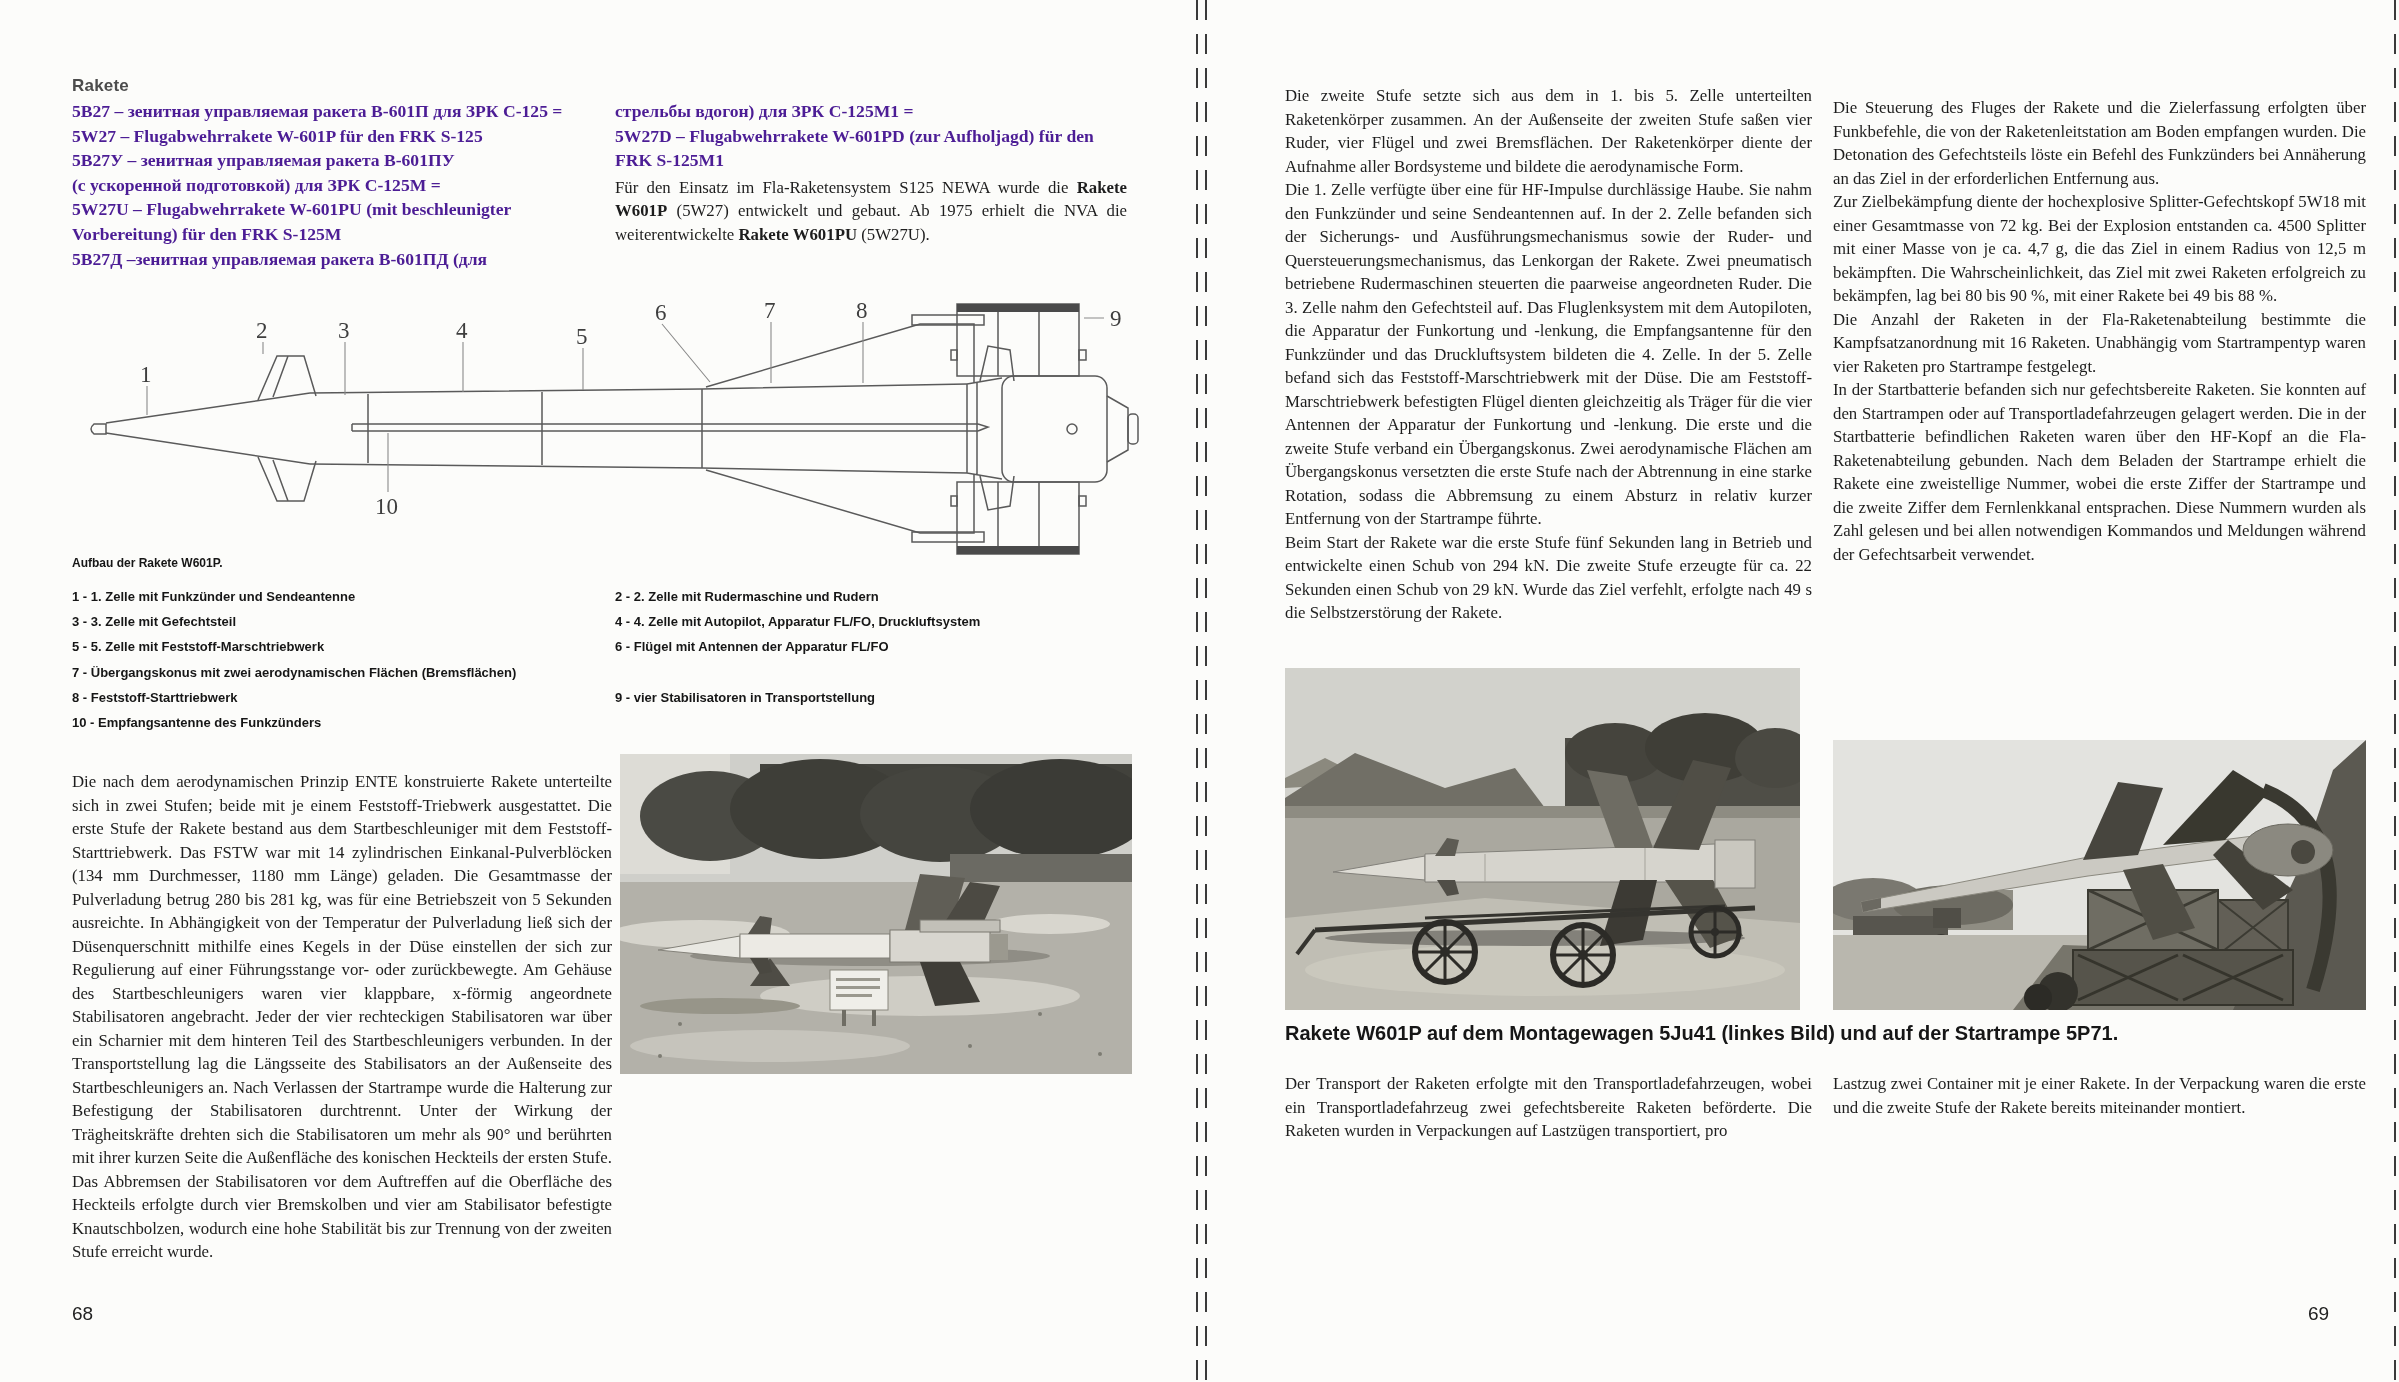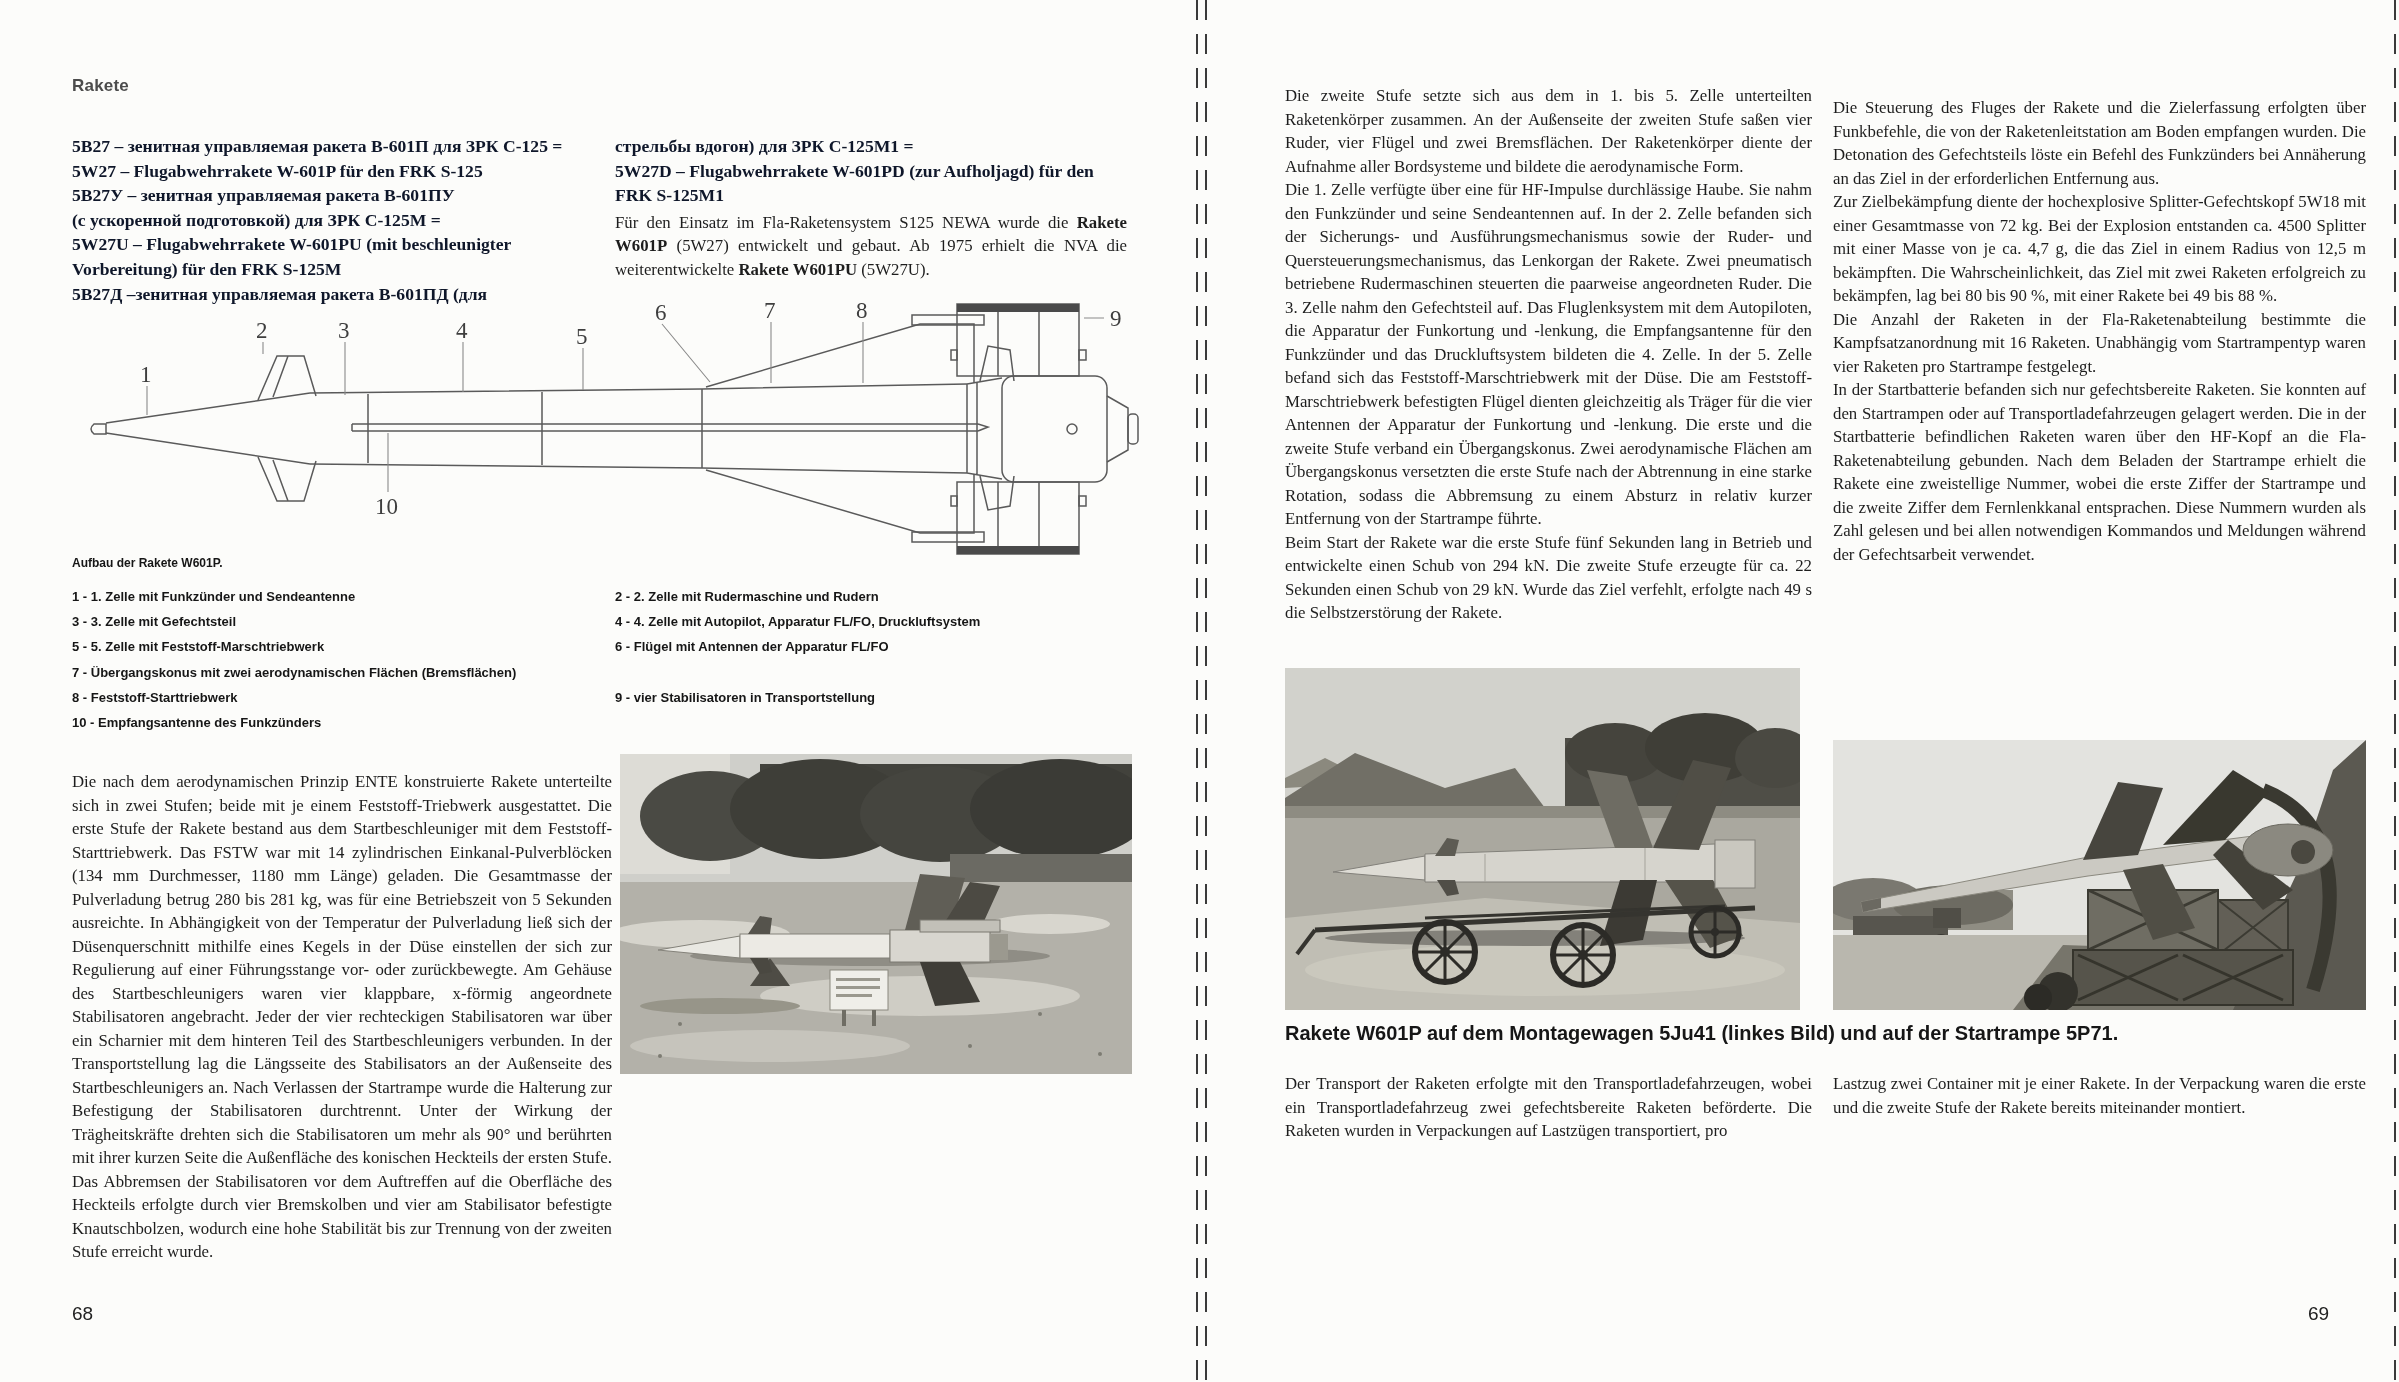--- a/index.html
+++ b/index.html
@@ -1,20 +1,20 @@
 <!DOCTYPE html>
 <html><head>
 <meta charset="utf-8">
 <style>
   html,body{margin:0;padding:0;background:#e8e8e6;}
   #spread{position:relative;width:2399px;height:1382px;background:#fcfcfa;overflow:hidden;color:#1b1b1b;padding-left:32px;}
   .abs{position:absolute;}
   .serif{font-family:"Liberation Serif","DejaVu Serif",serif;font-size:16.8px;line-height:23.5px;text-align:justify;color:#1d1d1d;}
   .serif p{margin:0;}
-  .boldserif{font-family:"Liberation Serif","DejaVu Serif",serif;font-weight:bold;font-size:17.6px;line-height:24.6px;color:#0f172a;margin-top:35px;}
+  .boldserif{font-family:"Liberation Serif","DejaVu Serif",serif;font-weight:bold;font-size:17.6px;line-height:24.6px;color:#4c1d95;}
   .boldserif div{white-space:nowrap;}
   .sansb{font-family:"Liberation Sans","DejaVu Sans",sans-serif;font-weight:bold;color:#161616;}
   .rakete-hd{font-size:17px;color:#4c4c4c;letter-spacing:.2px;}
   .aufbau{font-size:13px;line-height:25.2px;}
   .aufbau div{white-space:nowrap;}
   .caption{font-size:20px;line-height:22.4px;text-align:left;}
   .pagenum{font-family:"Liberation Sans","DejaVu Sans",sans-serif;font-size:19px;color:#222;}
   .dash{width:2px;background:repeating-linear-gradient(to bottom,#3a3a3a 0 20px,transparent 20px 34px);}
   .photo{background:#c9c8c1;overflow:hidden;}
   svg{display:block;}

